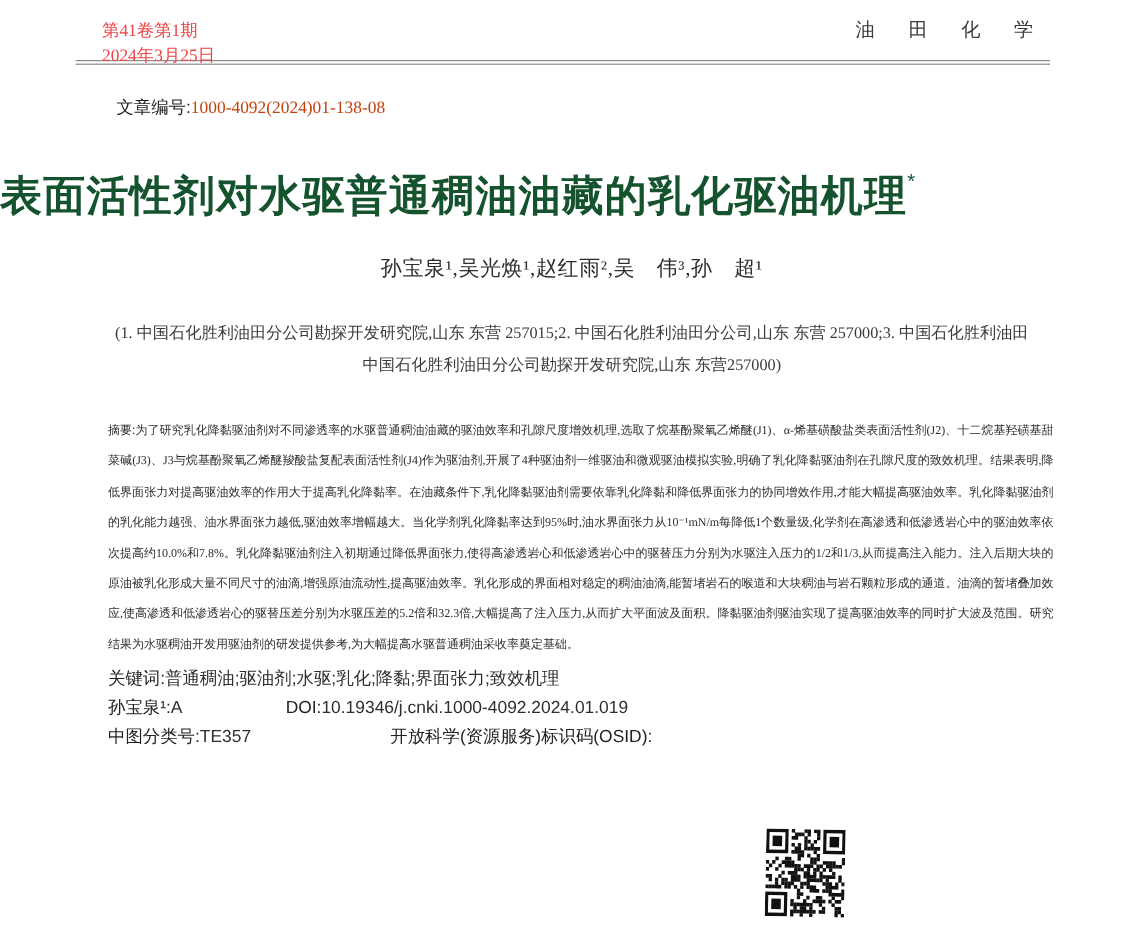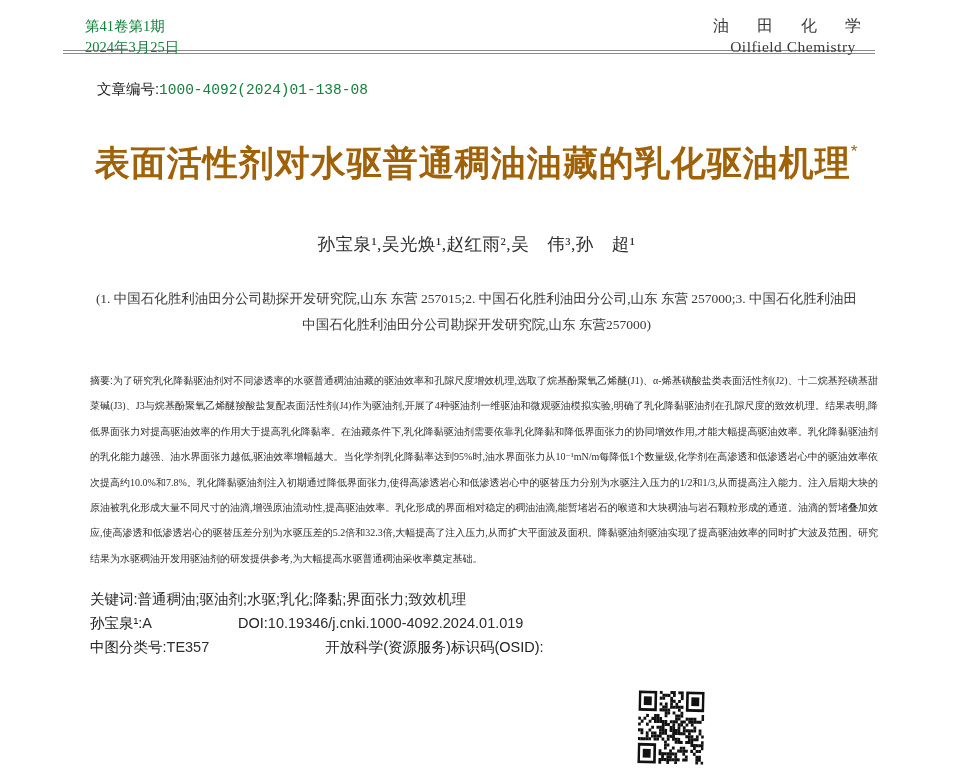--- a/index.html
+++ b/index.html
@@ -14,21 +14,21 @@
   .page { width: 953px; height: 773px; position: relative; }
 
   
   .jheader {
     display: flex;
     justify-content: space-between;
     align-items: flex-start;
     padding: 16px 80px 0 85px;
     height: 48px;
   }
-  .jh-left, .jh-right { font-size: 14.5px; line-height: 21px; color: #15803d; white-space: nowrap; }
+  .jh-left, .jh-right { font-size: 14.5px; line-height: 21px; color: #ef4444; white-space: nowrap; }
   .jh-center { text-align: center; color: #3a3a3a; }
   .jh-center .cn { font-size: 16px; letter-spacing: 12px; line-height: 20px; }
   .jh-center .en { font-size: 15.5px; line-height: 22px; letter-spacing: 0.5px; }
   .jh-right { text-align: left; }
 
   .double-rule {
     margin-left: 63px;
     width: 812px;
     height: 4px;
     border-top: 1.5px solid #8a8a8a;
@@ -39,38 +39,38 @@
   
   .article-id {
     margin: 26px 0 0 97px;
     font-size: 14.5px;
   }
   .lbl-sans {
     font-family: "Liberation Sans", "DejaVu Sans", sans-serif;
     font-weight: normal;
     color: #222;
   }
-  .article-id .val { font-family: Liberation Mono, monospace; color: #15803d; }
+  .article-id .val { font-family: Liberation Serif, serif; color: #c2410c; }
 
   
   .title {
     margin-top: 30px;
-    text-align: center;
+    text-align: left;
     font-family: "Liberation Sans", "DejaVu Sans", sans-serif;
     font-size: 35px;
     font-weight: bold;
-    color: #a16207;
+    color: #14532d;
     letter-spacing: 1px;
     line-height: 46px;
   }
   .title sup { font-size: 17px; font-weight: normal; vertical-align: 18px; }
 
   
   .authors {
-    margin-top: 46px;
+    margin-top: 24px;
     text-align: center;
     font-size: 17.5px;
     color: #2e2e2e;
     letter-spacing: 0.5px;
   }
 
   
   .affiliation {
     margin: 30px auto 1px auto;
     width: 800px;
@@ -93,21 +93,21 @@
   
   .meta {
     margin-left: 90px;
     width: 788px;
     font-size: 14.5px;
     line-height: 24px;
     font-family: "Liberation Sans", "DejaVu Sans", sans-serif;
     color: #2e2e2e;
     white-space: nowrap;
   }
-  .meta.row-kw { margin-top: 16px; }
+  .meta.row-kw { margin-top: 4px; }
   .meta .gap-doi { display: inline-block; width: 86px; }
   .meta .gap-osid { display: inline-block; width: 116px; }
 
   
   .qr {
     position: absolute;
     left: 638px;
     top: 691px;
     width: 66px;
     height: 73px;
@@ -119,21 +119,20 @@
 
 <div class="page">
 
   <div class="jheader">
     <div class="jh-left">
       <div>第41卷第1期</div>
       <div>2024年3月25日</div>
     </div>
     <div class="jh-center">
       <div class="cn">油 田 化 学</div>
-      <div class="en">Oilfield Chemistry</div>
     </div>
   </div>
   <div class="double-rule"></div>
 
   <div class="article-id">
     <span class="lbl-sans">文章编号:</span><span class="val">1000-4092(2024)01-138-08</span>
   </div>
 
   <h1 class="title"><span>表面活性剂对水驱普通稠油油藏的乳化驱油机理</span><sup>*</sup></h1>
 

